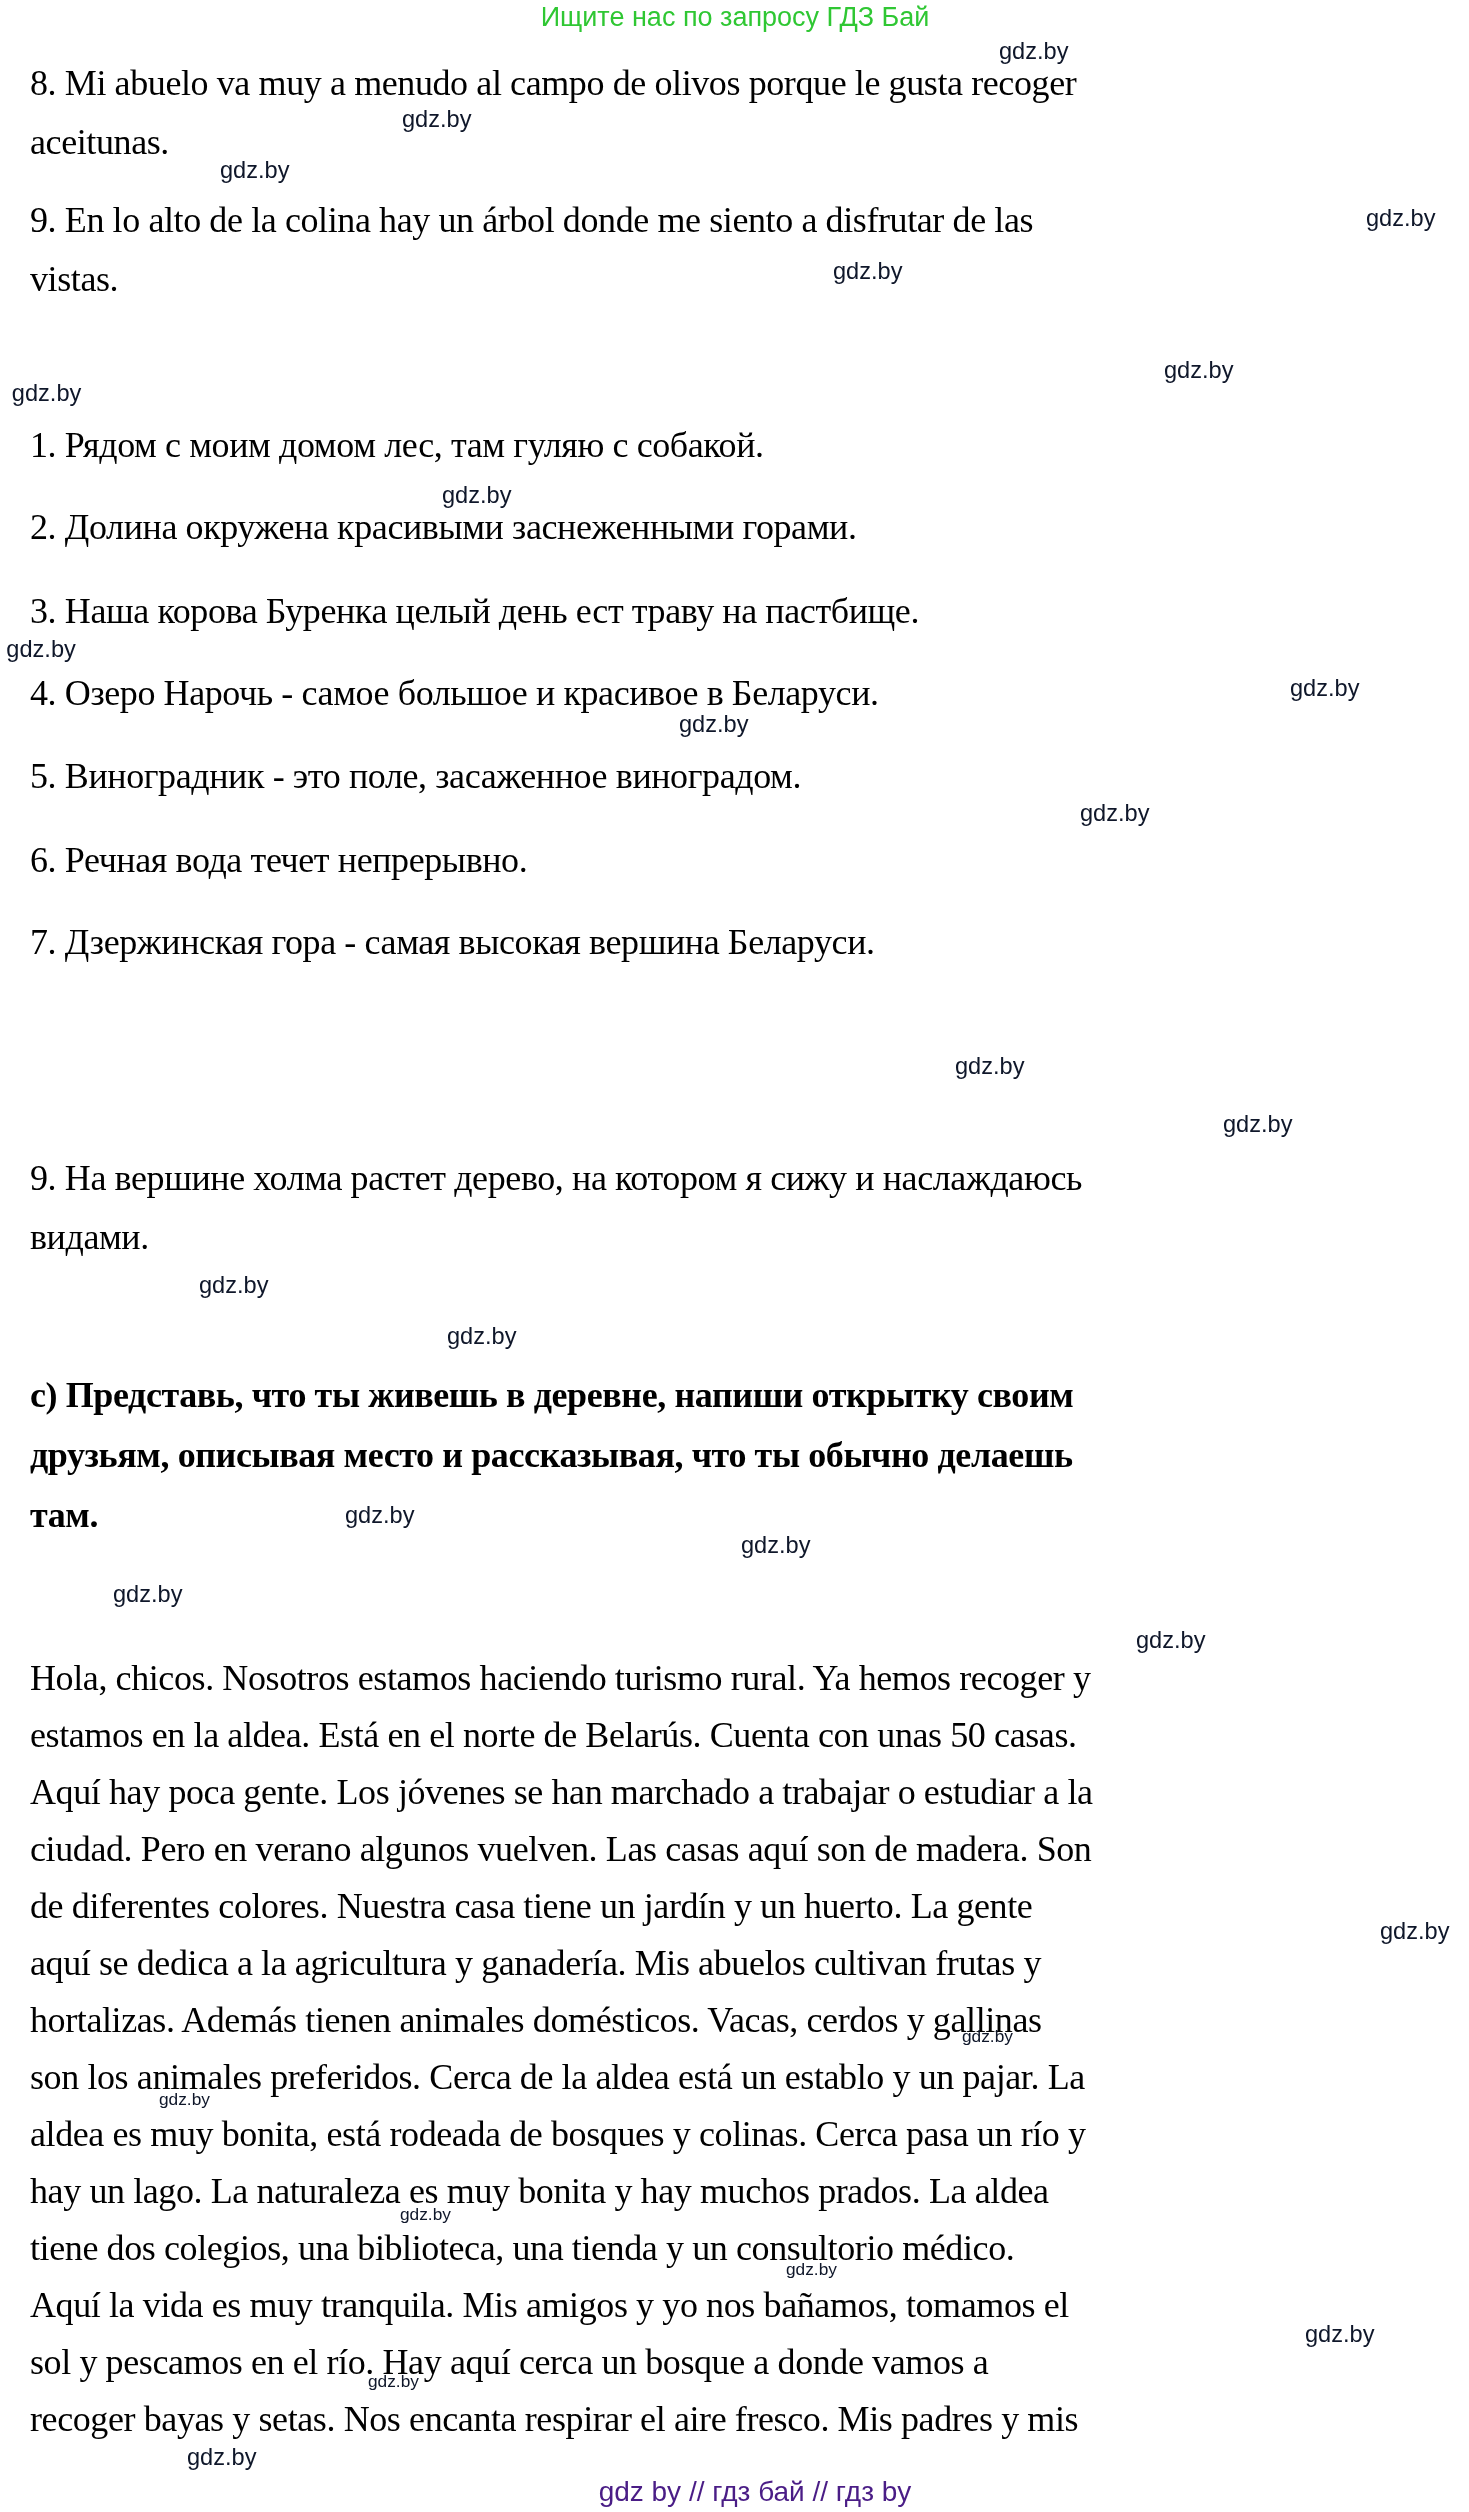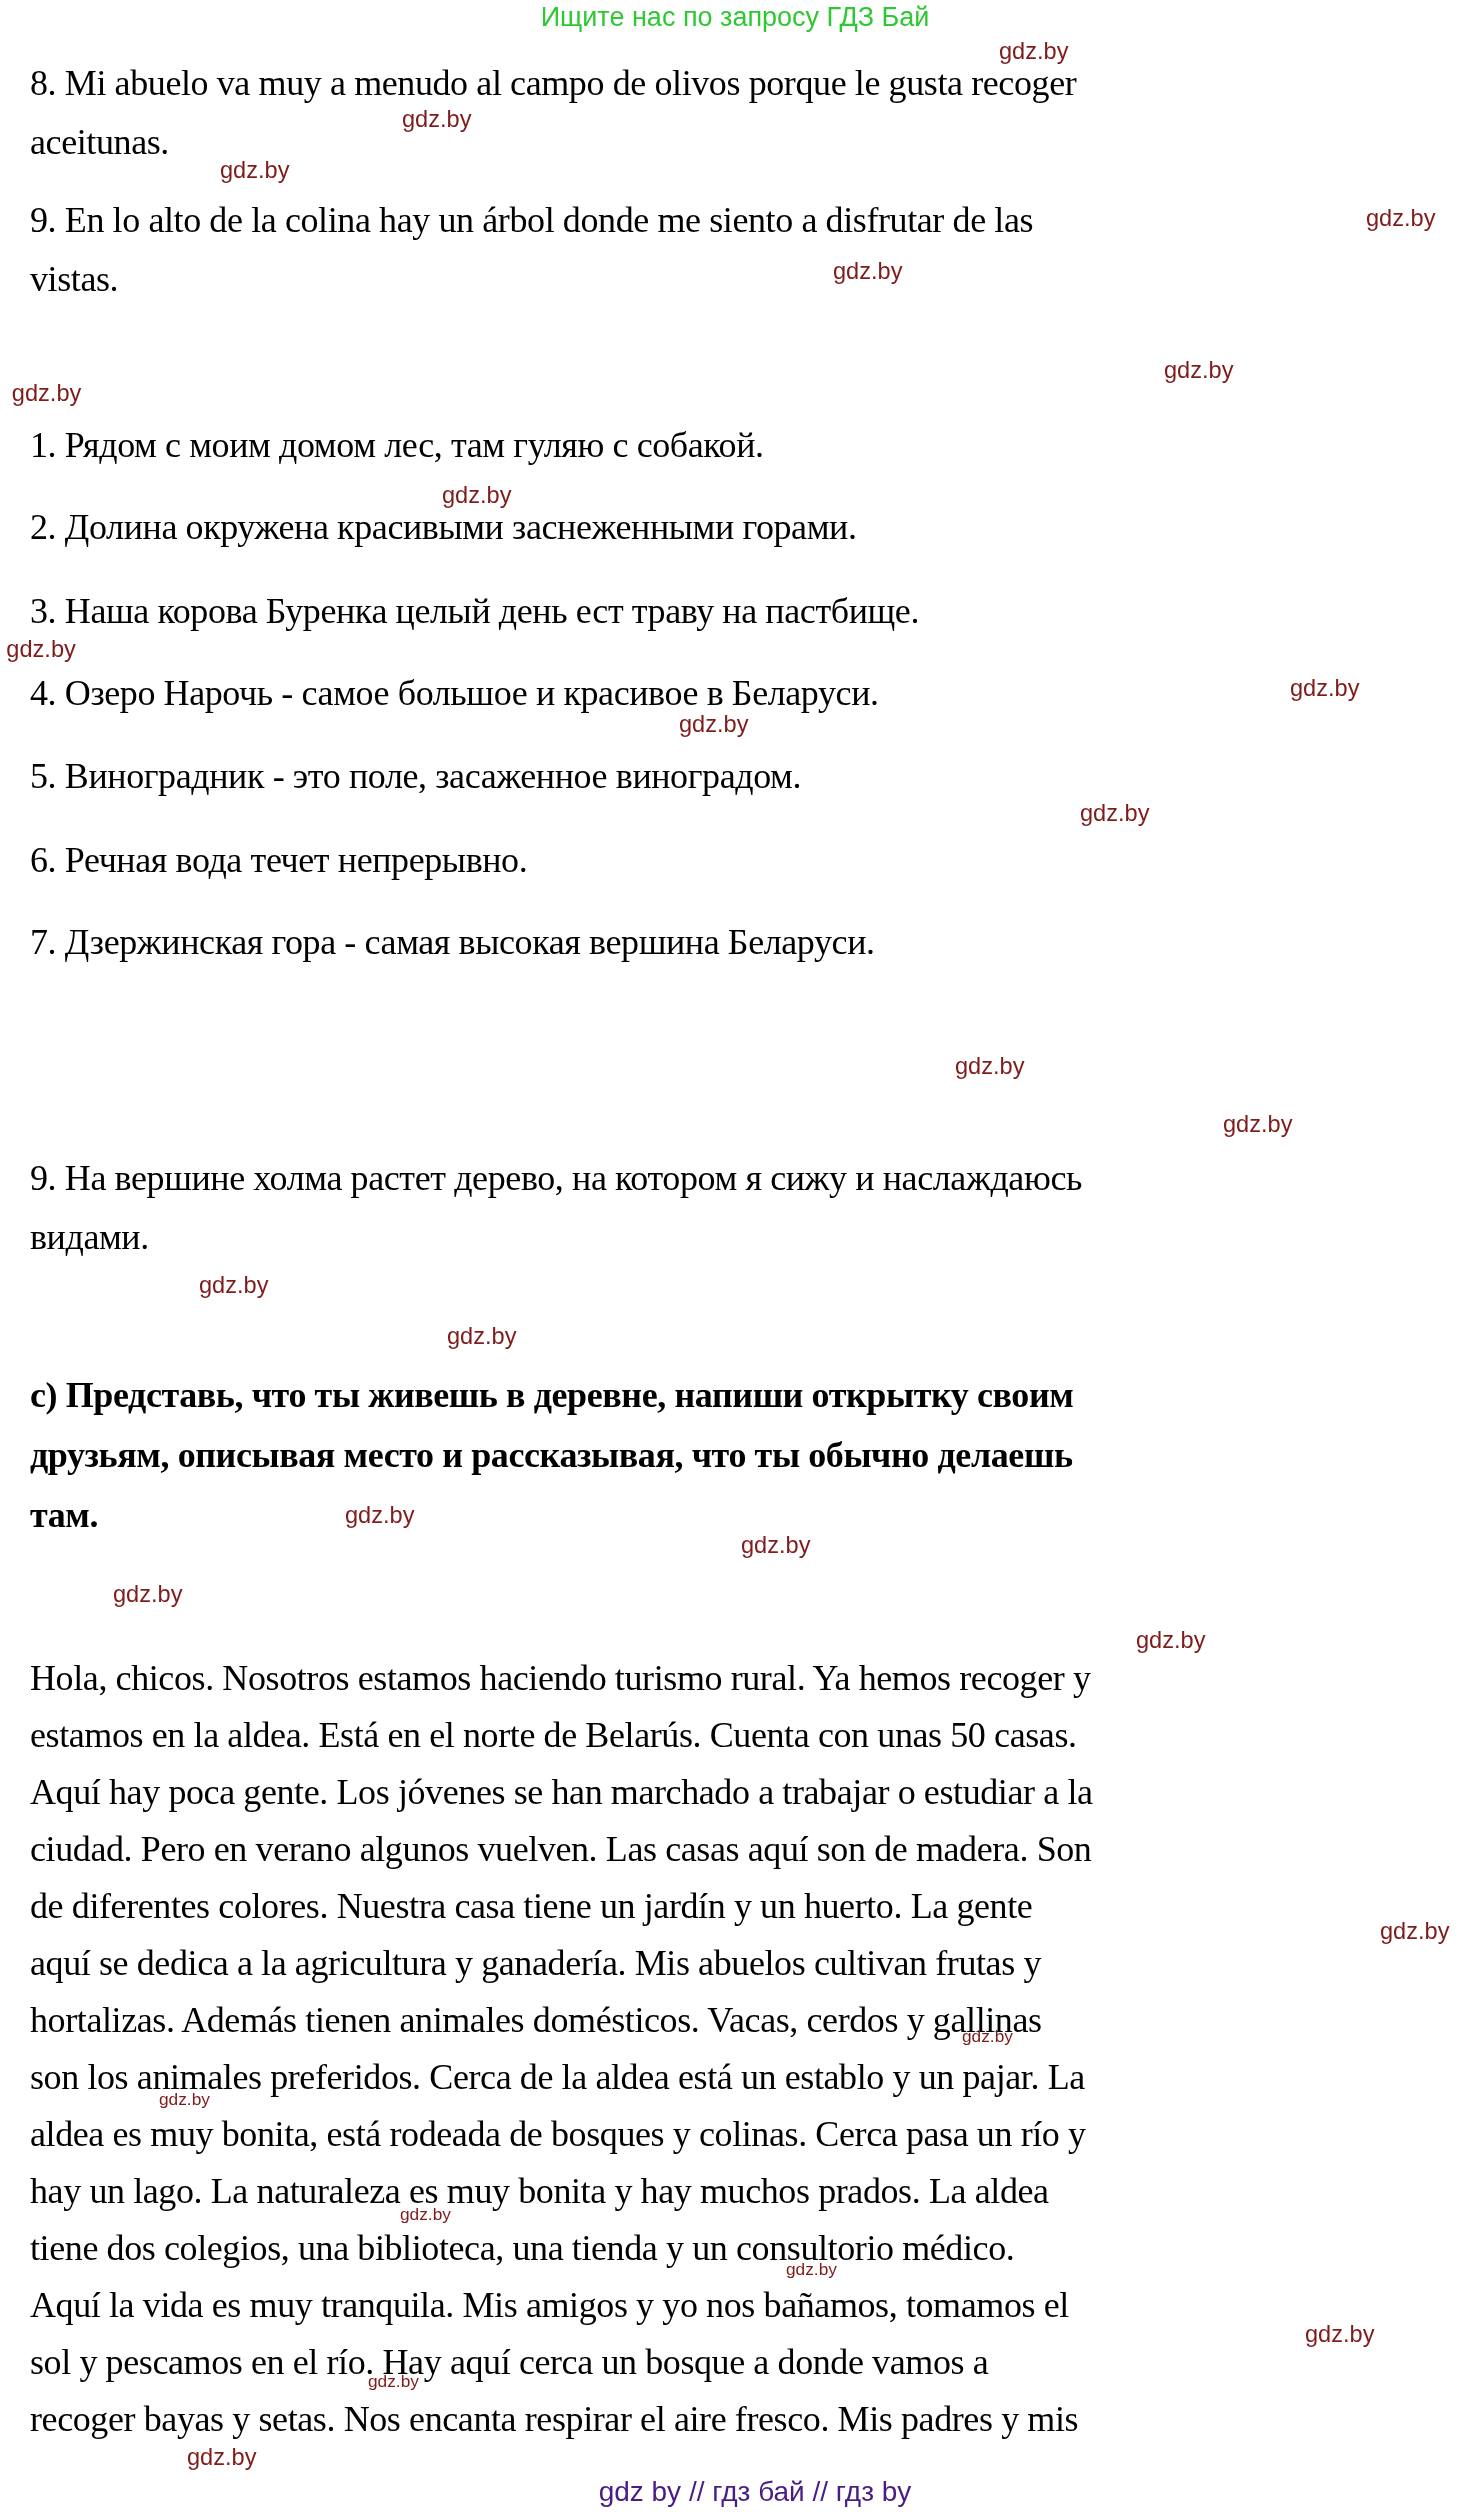--- a/index.html
+++ b/index.html
@@ -29,21 +29,21 @@
     line-height: 59px;
     letter-spacing: -0.4px;
     white-space: nowrap;
   }
   .text-block.bold { font-weight: bold; line-height: 60px; }
   .postcard { line-height: 57px; }
   .watermark {
     position: absolute;
     font-family: "Liberation Sans", sans-serif;
     font-size: 23.6px;
-    color: #7f1d1d;
+    color: #0f172a;
     white-space: nowrap;
   }
   .watermark.small { font-size: 17.3px; }
   .site-footer {
     position: absolute;
     top: 2476px; left: 0; width: 100%;
     text-align: center;
     font-family: "Liberation Sans", sans-serif;
     font-size: 28px;
     color: #4a1d86;

